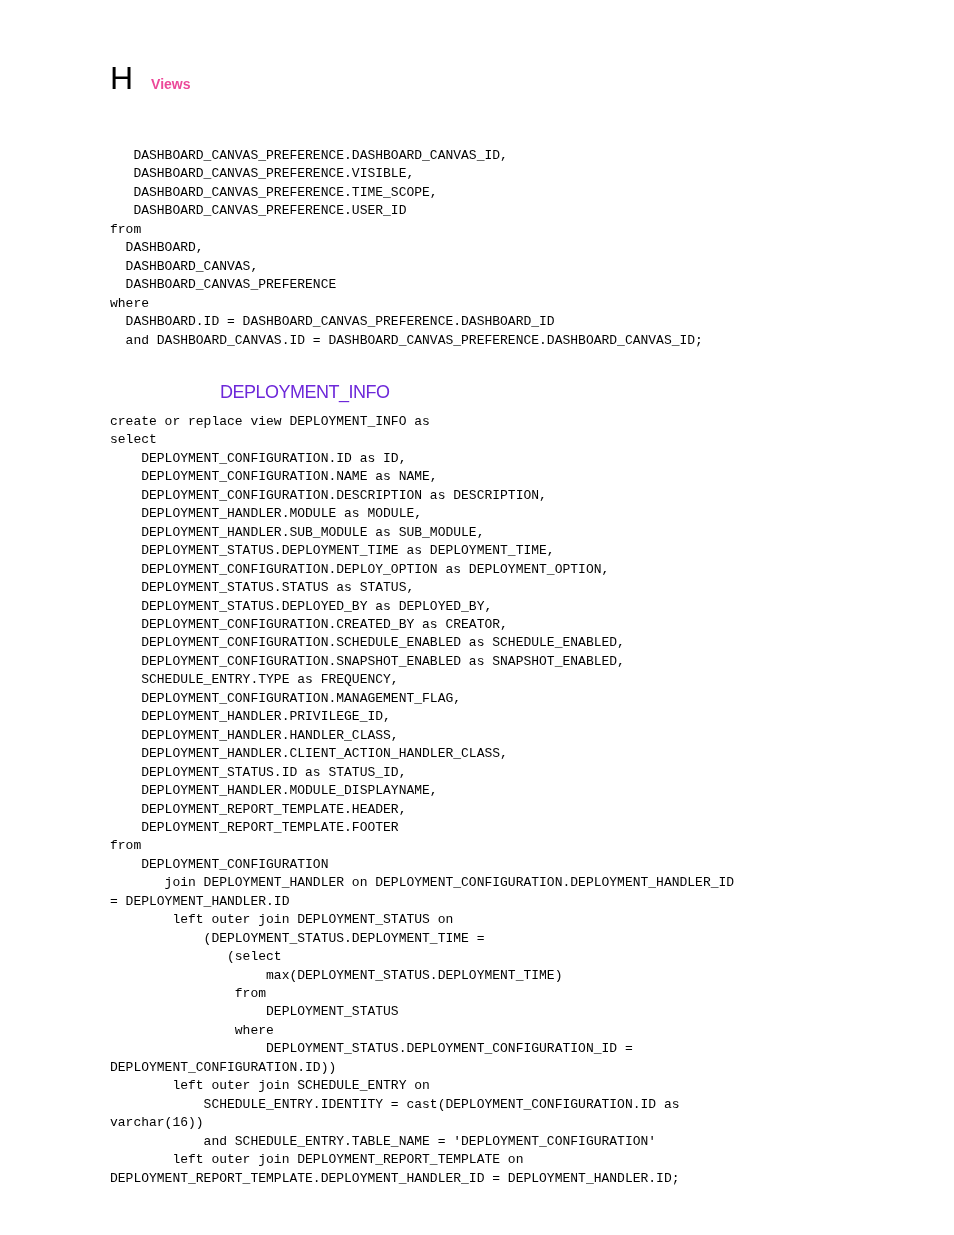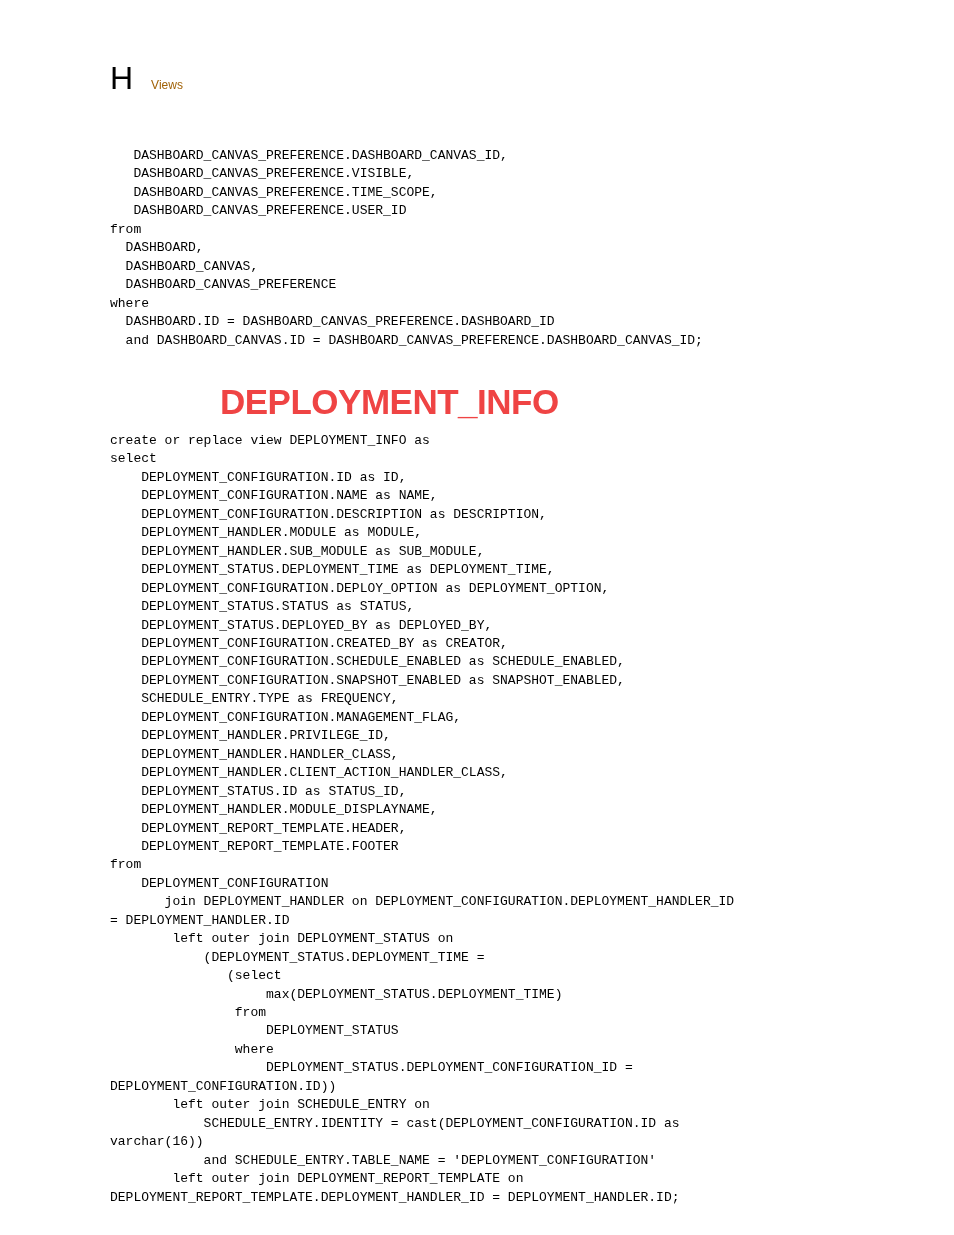--- a/index.html
+++ b/index.html
@@ -20,38 +20,38 @@
     gap: 18px;
     margin-bottom: 50px;
   }
   .appendix-letter {
     font-size: 32px;
     font-weight: 400;
     color: #000000;
     font-family: Arial, Helvetica, sans-serif;
   }
   .header-title {
-    font-size: 12px;
-    color: #a16207;
-    font-weight: 400;
+    font-size: 14px;
+    color: #ec4899;
+    font-weight: 700;
   }
   .code-block {
     font-family: "Courier New", Courier, monospace;
     font-size: 13px;
     line-height: 1.42;
     white-space: pre;
     margin-bottom: 24px;
     color: #000000;
   }
   .section-heading {
     font-family: Arial, Helvetica, sans-serif;
-    font-size: 35px;
-    font-weight: 700;
+    font-size: 18px;
+    font-weight: 400;
     font-stretch: condensed;
-    color: #ef4444;
+    color: #6d28d9;
     margin-left: 110px;
     margin-top: 32px;
     margin-bottom: 10px;
     letter-spacing: -0.5px;
   }
 </style>
 </head>
 <body>
 
 <div class="page">

